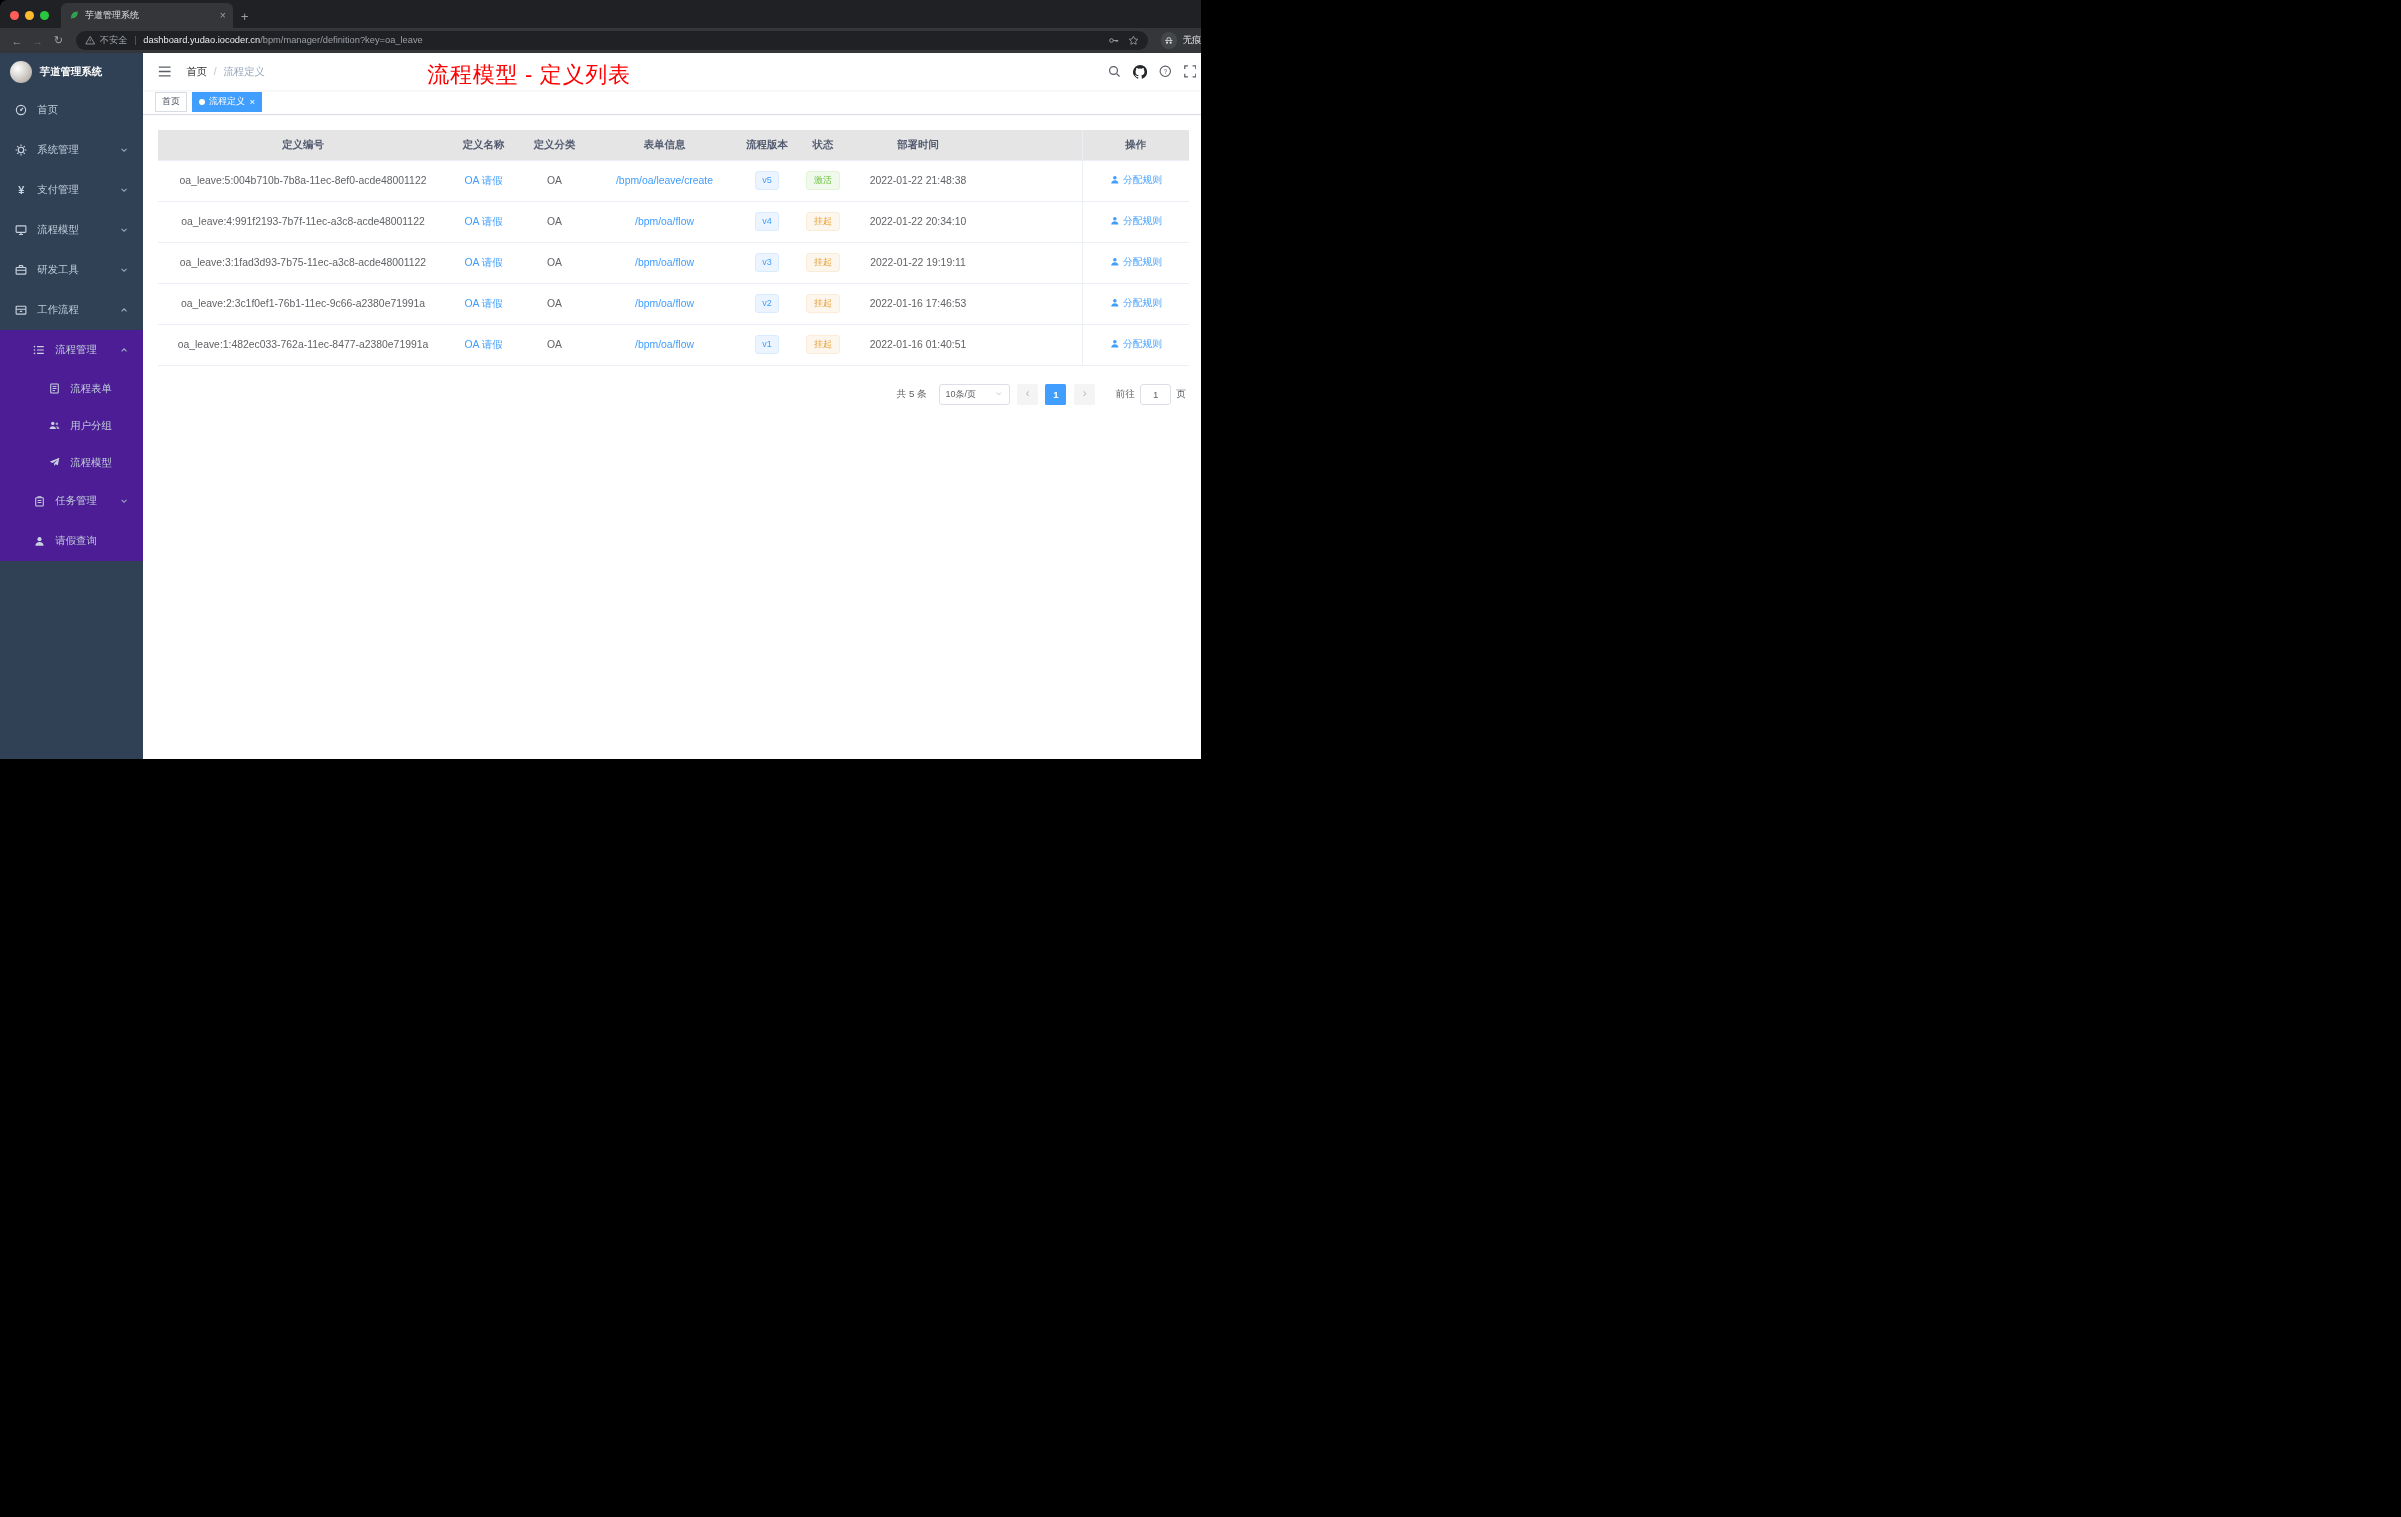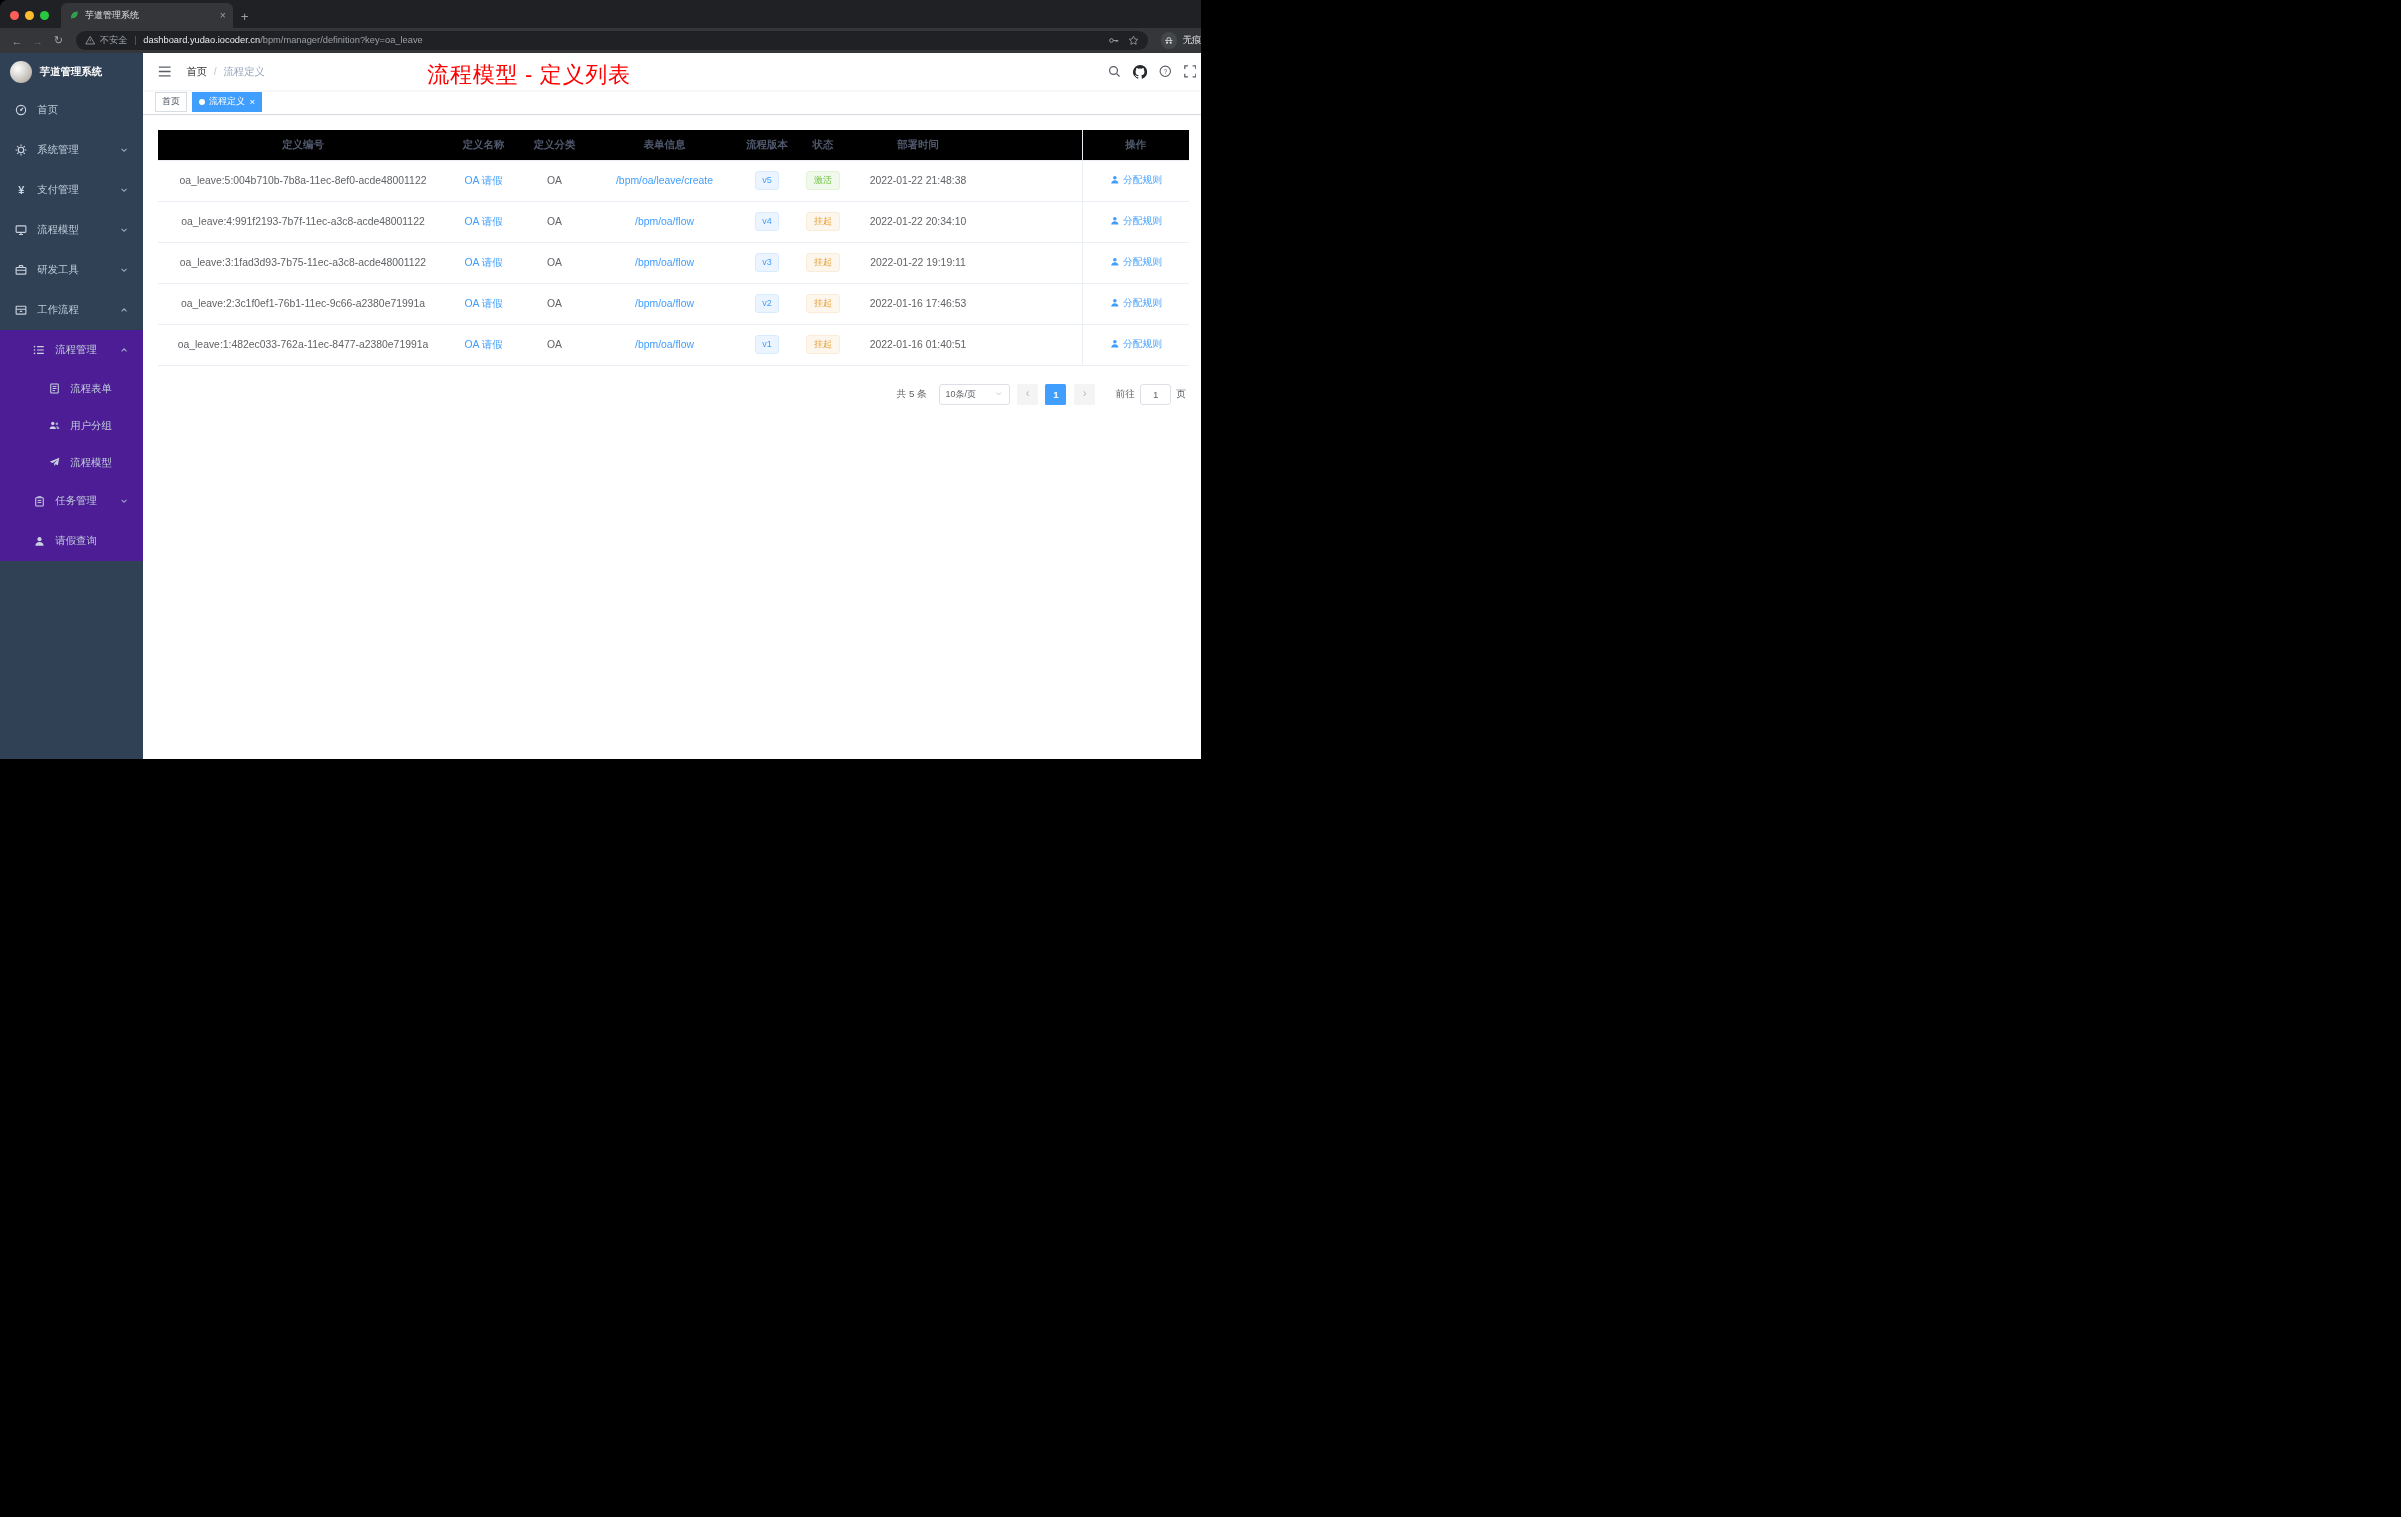--- a/index.html
+++ b/index.html
@@ -66,21 +66,21 @@
   .page-title-overlay { position:absolute; top:7.4px; left:529px; transform:translateX(-50%); font-size:22px; color:#ff0000; font-weight:500; letter-spacing:0.7px; z-index:4; white-space:nowrap; }
 
   .tagsbar { height:25px; border-bottom:0.7px solid #d8dce5; box-shadow:0 0.7px 2.2px rgba(0,0,0,.05); display:flex; align-items:center; padding:0 12px; gap:4.5px; background:#fff; position:relative; z-index:2; }
   .tag-item { height:19.3px; display:flex; align-items:center; gap:4.5px; border:0.7px solid #d8dce5; background:#fff; color:#495060; font-size:9px; padding:0 6px; cursor:pointer; }
   .tag-item.active { background:#409eff; border-color:#409eff; color:#fff; }
   .tag-dot { width:6px; height:6px; border-radius:50%; background:#fff; }
   .tag-close { font-size:9.7px; line-height:1; cursor:pointer; }
 
   .content { padding:15px; flex:1; }
   table { width:1028px; border-collapse:collapse; table-layout:fixed; font-size:10.4px; color:#606266; }
-  thead th { background:#000000; color:#515a6e; font-weight:bold; height:30px; text-align:center; border-bottom:0.7px solid #ebeef5; font-size:10.4px; }
+  thead th { background:#e5e5e5; color:#515a6e; font-weight:bold; height:30px; text-align:center; border-bottom:0.7px solid #ebeef5; font-size:10.4px; }
   tbody td { height:41px; text-align:center; border-bottom:0.7px solid #ebeef5; overflow:hidden; white-space:nowrap; }
   .action-col { border-left:0.7px solid #ebeef5; }
   a.link { color:#409eff; text-decoration:none; cursor:pointer; }
   .action-link { display:inline-flex; align-items:center; gap:3.7px; font-size:9.7px; }
   .ver-pill { display:inline-block; min-width:19.3px; padding:3.7px 6px; background:#ecf5ff; border:0.7px solid #d9ecff; border-radius:3px; color:#409eff; font-size:9px; line-height:1; }
   .status-pill { display:inline-block; padding:3.7px 6.7px; border-radius:3px; font-size:9px; line-height:1; }
   .tag-success { background:#f0f9eb; border:0.7px solid #e1f3d8; color:#67c23a; }
   .tag-warning { background:#fdf6ec; border:0.7px solid #faecd8; color:#e6a23c; }
 
   .pagination { margin-top:18px; width:1028px; display:flex; justify-content:flex-end; align-items:center; font-size:9.7px; color:#606266; gap:7.4px; }

